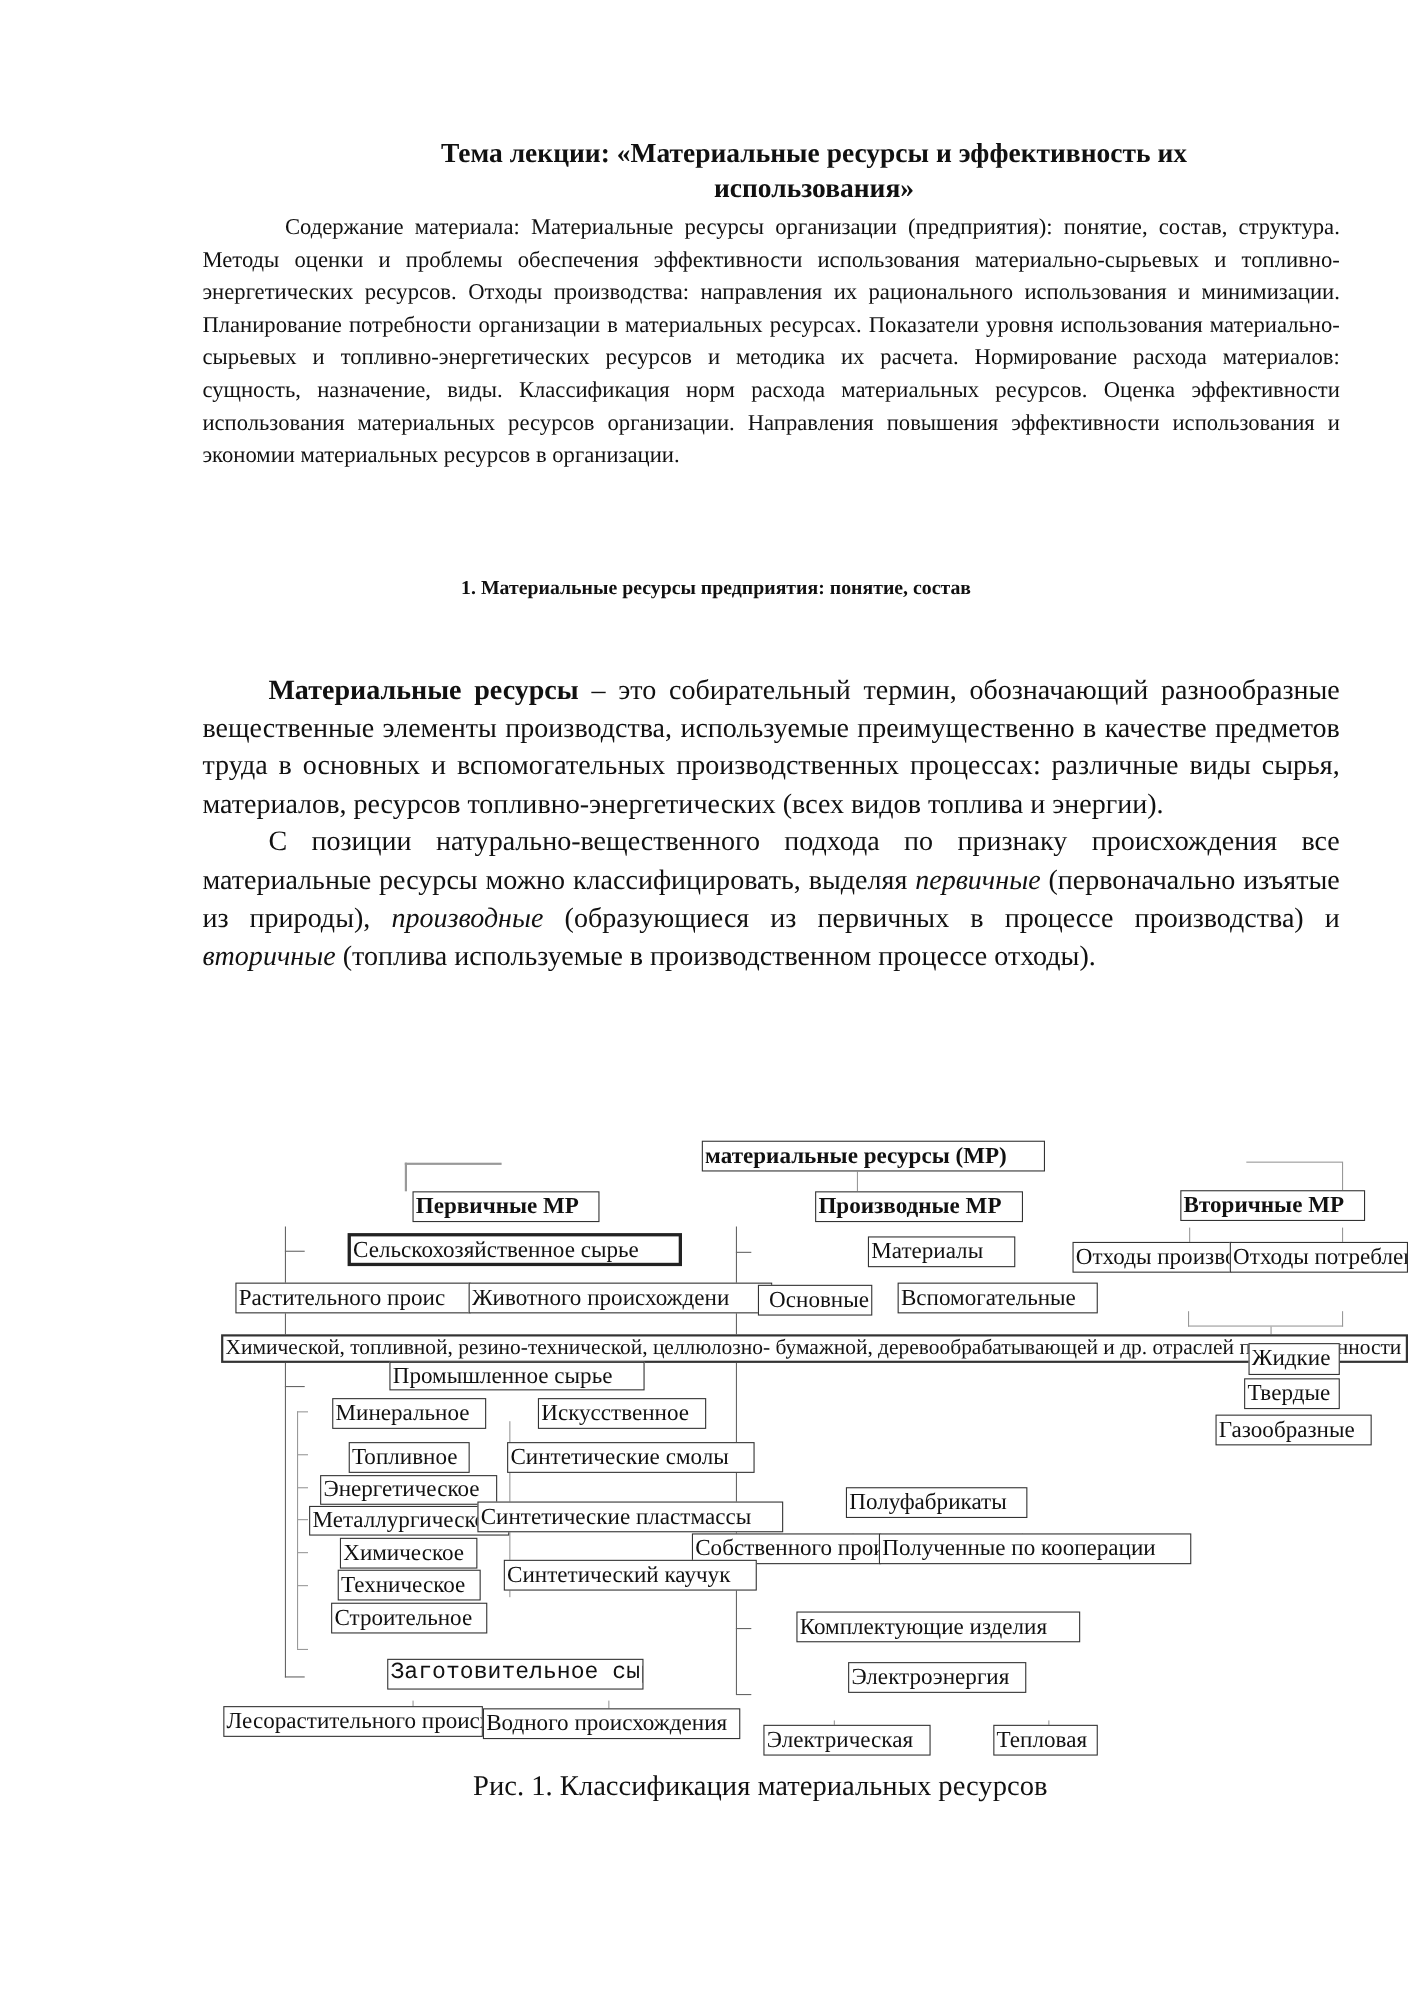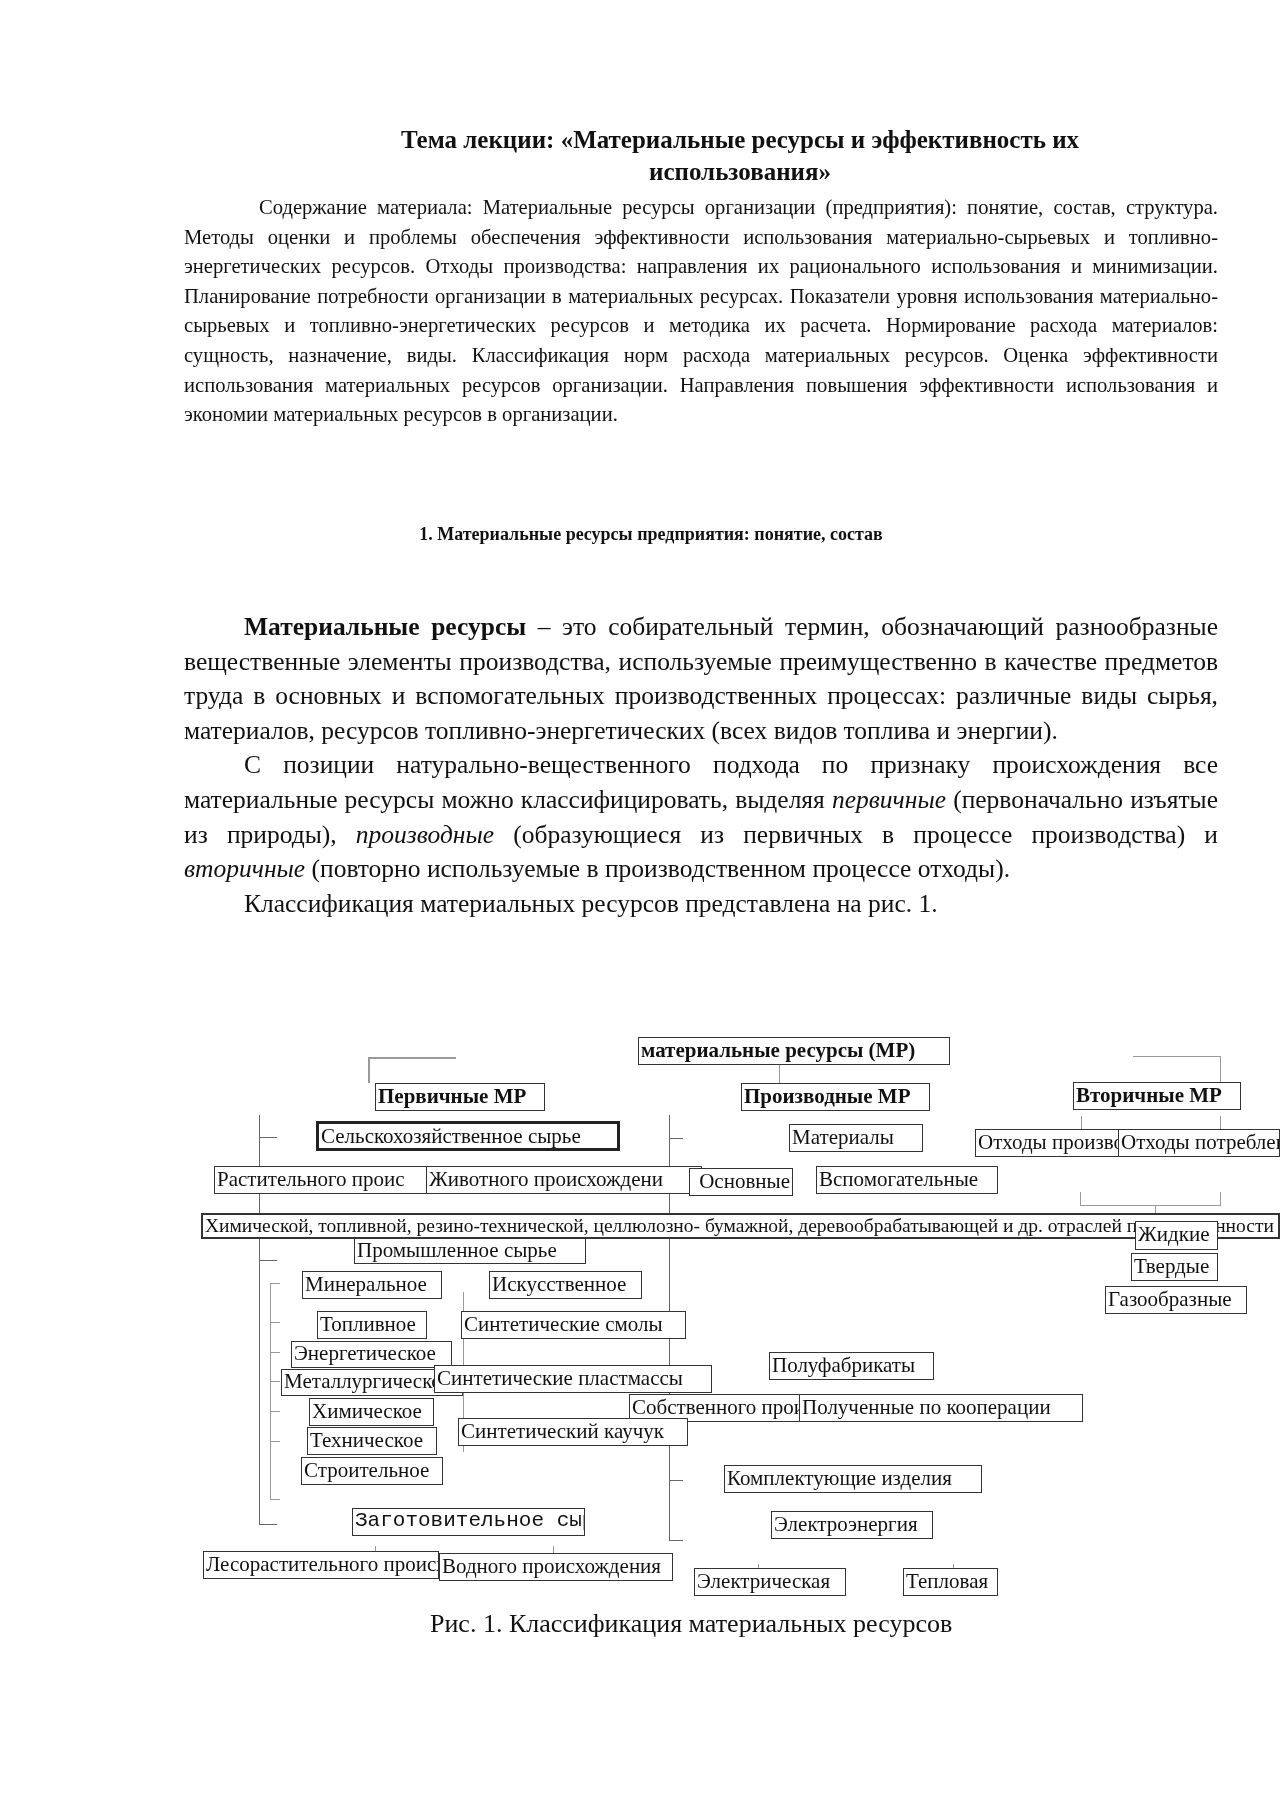--- a/index.html
+++ b/index.html
@@ -34,22 +34,21 @@
   </div>
 
   <div class="intro">Содержание материала: Материальные ресурсы организации (предприятия): понятие, состав, структура. Методы оценки и проблемы обеспечения эффективности использования материально-сырьевых и топливно-энергетических ресурсов. Отходы производства: направления их рационального использования и минимизации. Планирование потребности организации в материальных ресурсах. Показатели уровня использования материально-сырьевых и топливно-энергетических ресурсов и методика их расчета. Нормирование расхода материалов: сущность, назначение, виды. Классификация норм расхода материальных ресурсов. Оценка эффективности использования материальных ресурсов организации. Направления повышения эффективности использования и экономии материальных ресурсов в организации.</div>
 
   <div class="h1">
     <span>1. Материальные ресурсы предприятия: понятие, состав</span>
   </div>
 
   <div class="body-text">
     <p><b>Материальные ресурсы</b><span> – это собирательный термин, обозначающий разнообразные вещественные элементы производства, используемые преимущественно в качестве предметов труда в основных и вспомогательных производственных процессах: различные виды сырья, материалов, ресурсов топливно-энергетических (всех видов топлива и энергии).</span></p>
-    <p><span>С позиции натурально-вещественного подхода по признаку происхождения все материальные ресурсы можно классифицировать, выделяя </span><i>первичные</i><span> (первоначально изъятые из природы), </span><i>производные</i><span> (образующиеся из первичных в процессе производства) и </span><i>вторичные</i><span> (повторно используемые в производственном процессе отходы).</span></p>
-    <p>Классификация материальных ресурсов представлена на рис. 1.</p>
+    <p><span>С позиции натурально-вещественного подхода по признаку происхождения все материальные ресурсы можно классифицировать, выделяя </span><i>первичные</i><span> (первоначально изъятые из природы), </span><i>производные</i><span> (образующиеся из первичных в процессе производства) и </span><i>вторичные</i><span> (топлива используемые в производственном процессе отходы).</span></p>
   </div>
 
   <div class="diagram">
 
     <div class="line" style="left:368px; top:37px; width:88px; height:2px;"></div>
     <div class="line" style="left:368px; top:37px; width:2px; height:26px;"></div>
     <div class="line" style="left:779px; top:45px; width:1px; height:18px;"></div>
     <div class="line" style="left:1133px; top:36px; width:87px; height:1px;"></div>
     <div class="line" style="left:1220px; top:36px; width:1px; height:26px;"></div>
     <div class="line" style="left:1081px; top:96px; width:1px; height:14px;"></div>

